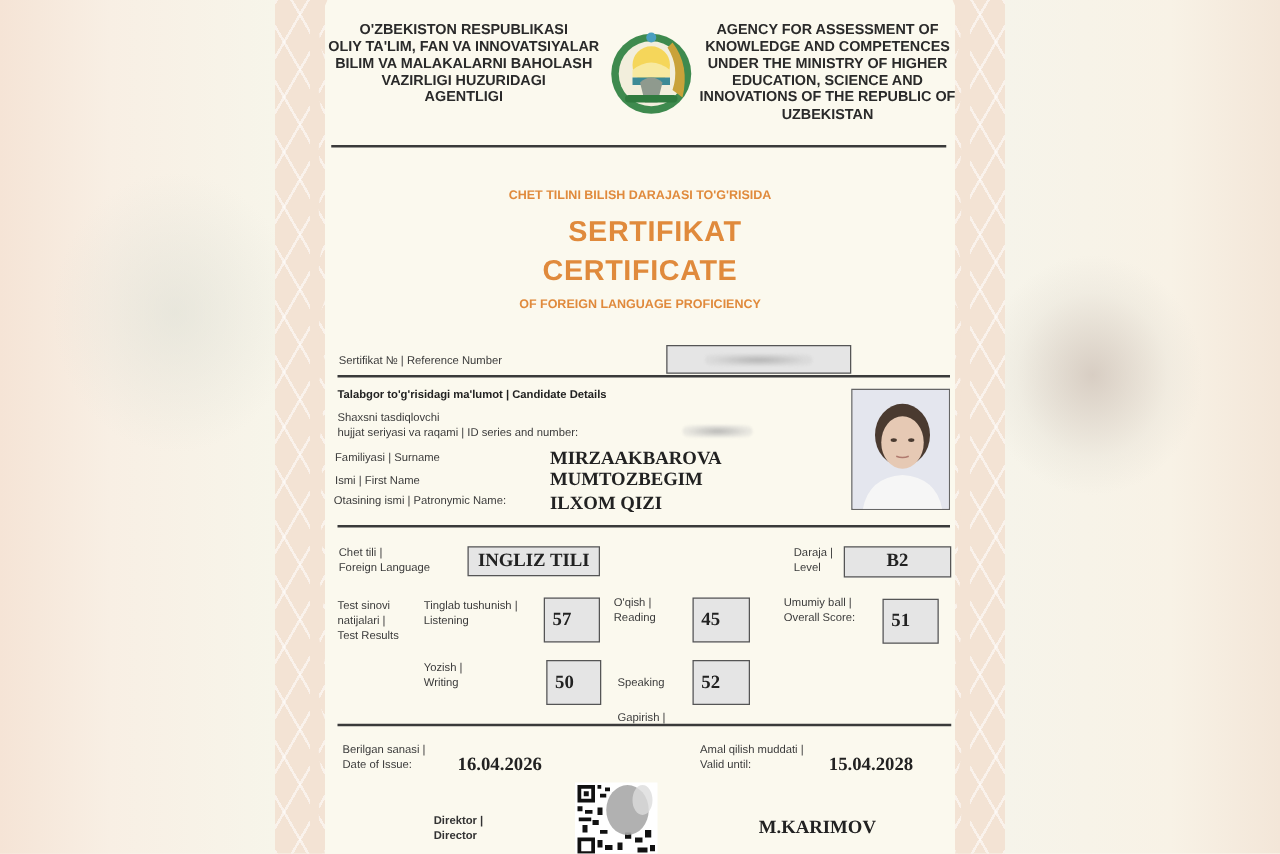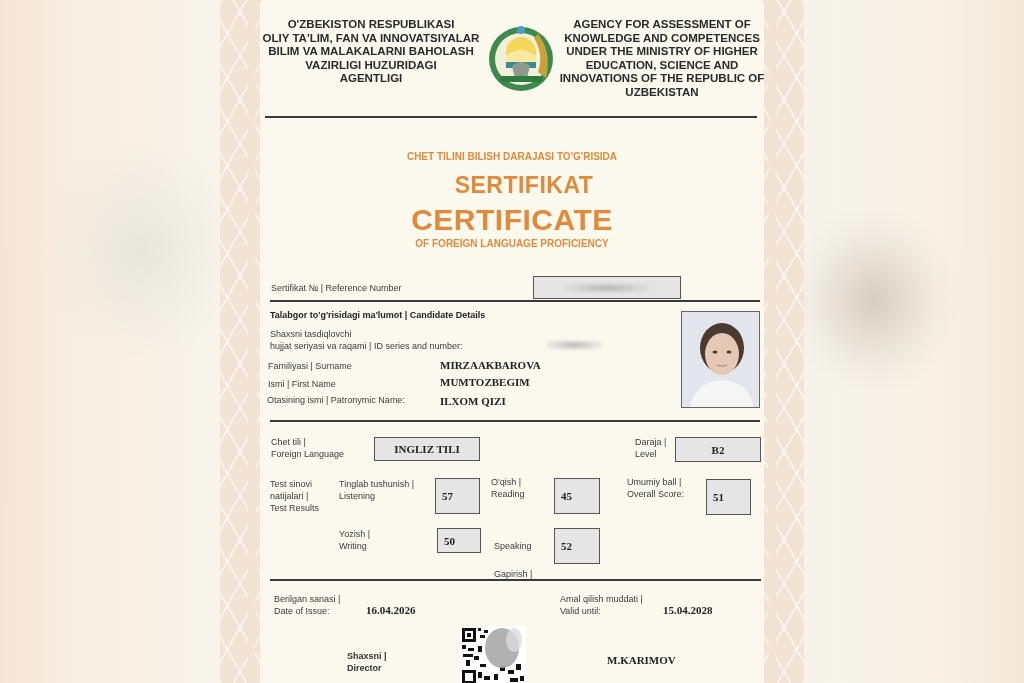--- a/index.html
+++ b/index.html
@@ -45,21 +45,21 @@
     }
     .abs { position: absolute; }
     .hdr {
       font-weight: bold; font-size: 11.5px; line-height: 13.5px;
       color: #2a2a2a; text-align: center;
     }
     .hdr div { white-space: nowrap; }
     .rule { position: absolute; height: 2px; background: #3a3a3a; }
     .orange { color: #e08a3c; font-weight: bold; text-align: center; white-space: nowrap; }
     .lbl { font-size: 9px; line-height: 11px; color: #3b3b3b; white-space: nowrap; }
-    .val { font-family: "Liberation Serif", serif; font-weight: bold; font-size: 11px; color: #222; white-space: nowrap; }
+    .val { font-family: "Liberation Serif", serif; font-weight: bold; font-size: 15px; color: #222; white-space: nowrap; }
     .box { position: absolute; border: 1.5px solid #555; background: #e5e5e5; display: flex; align-items: center; }
     .box.center { justify-content: center; }
     .box .val { padding-left: 6px; }
     .box.center .val { padding-left: 0; }
     .blur {
       position: absolute; border-radius: 10px;
       background: radial-gradient(ellipse at center, rgba(170,170,170,0.8), rgba(200,200,200,0.4) 60%, rgba(220,220,220,0) 100%);
       filter: blur(1px);
     }
     .photo {
@@ -107,21 +107,21 @@
       <div>UNDER THE MINISTRY OF HIGHER</div>
       <div>EDUCATION, SCIENCE AND</div>
       <div>INNOVATIONS OF THE REPUBLIC OF</div>
       <div>UZBEKISTAN</div>
     </div>
 
     <div class="rule" style="left:5px; top:116px; width:492px;"></div>
 
     <div class="abs orange" style="left:0; top:151px; width:504px; font-size:10px;">CHET TILINI BILISH DARAJASI TO'G'RISIDA</div>
     <div class="abs orange" style="left:0; top:172px; width:504px; font-size:23px; letter-spacing:0.5px;padding-left:24px;">SERTIFIKAT</div>
-    <div class="abs orange" style="left:0; top:203px; width:504px; font-size:30px; letter-spacing:0.5px;">CERTIFICATE</div>
+    <div class="abs orange" style="left:0; top:203px; width:504px; font-size:23px; letter-spacing:0.5px;">CERTIFICATE</div>
     <div class="abs orange" style="left:0; top:238px; width:504px; font-size:10px;">OF FOREIGN LANGUAGE PROFICIENCY</div>
 
     <div class="abs lbl" style="left:11px; top:283px;">Sertifikat № | Reference Number</div>
     <div class="box" style="left:273px; top:276px; width:148px; height:23px;">
       <div class="blur" style="left:30px; top:6px; width:86px; height:10px;"></div>
     </div>
     <div class="rule" style="left:10px; top:300px; width:490px;"></div>
 
     <div class="abs lbl" style="left:10px; top:310px; font-weight:bold; color:#222;">Talabgor to'g'risidagi ma'lumot | Candidate Details</div>
     <div class="abs lbl" style="left:10px; top:329px;">Shaxsni tasdiqlovchi</div>
@@ -179,41 +179,41 @@
     </div>
 
     <div class="abs lbl" style="left:367px; top:477px;">Umumiy ball |</div>
     <div class="abs lbl" style="left:367px; top:489px;">Overall Score:</div>
     <div class="box" style="left:446px; top:479px; width:45px; height:36px;">
       <span class="val">51</span>
     </div>
 
     <div class="abs lbl" style="left:79px; top:529px;">Yozish |</div>
     <div class="abs lbl" style="left:79px; top:541px;">Writing</div>
-    <div class="box" style="left:177px; top:528px; width:44px; height:25px;">
+    <div class="box" style="left:177px; top:528px; width:44px; height:36px;">
       <span class="val">50</span>
     </div>
 
     <div class="abs lbl" style="left:234px; top:529px;margin-top:40px;">Gapirish |</div>
     <div class="abs lbl" style="left:234px; top:541px;">Speaking</div>
     <div class="box" style="left:294px; top:528px; width:46px; height:36px;">
       <span class="val">52</span>
     </div>
 
     <div class="rule" style="left:10px; top:579px; width:491px;"></div>
 
     <div class="abs lbl" style="left:14px; top:594px;">Berilgan sanasi |</div>
     <div class="abs lbl" style="left:14px; top:606px;">Date of Issue:</div>
     <div class="abs val" style="left:106px; top:604px;">16.04.2026</div>
 
     <div class="abs lbl" style="left:300px; top:594px;">Amal qilish muddati |</div>
     <div class="abs lbl" style="left:300px; top:606px;">Valid until:</div>
     <div class="abs val" style="left:403px; top:604px;">15.04.2028</div>
 
-    <div class="abs lbl" style="left:87px; top:651px; font-weight:bold; color:#333;">Shaxsni |</div>
+    <div class="abs lbl" style="left:87px; top:651px; font-weight:bold; color:#333;">Direktor |</div>
     <div class="abs lbl" style="left:87px; top:663px; font-weight:bold; color:#333;">Director</div>
 
     <div class="qr" style="left:200px; top:626px; width:66px; height:57px;">
       <svg width="66" height="57" viewBox="0 0 66 57">
         <rect x="2" y="2" width="14" height="14" fill="#111"></rect>
         <rect x="5" y="5" width="8" height="8" fill="#fff"></rect>
         <rect x="7" y="7" width="4" height="4" fill="#111"></rect>
         <rect x="2" y="44" width="14" height="13" fill="#111"></rect>
         <rect x="5" y="47" width="8" height="8" fill="#fff"></rect>
         <rect x="18" y="2" width="3" height="3" fill="#111"></rect>

